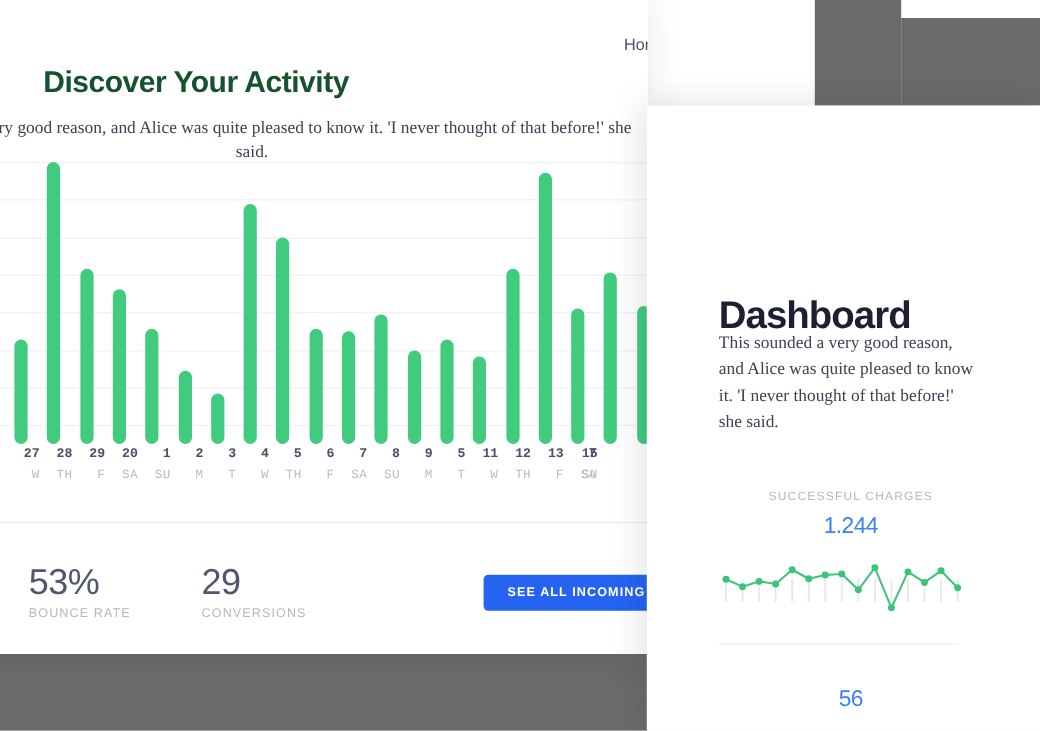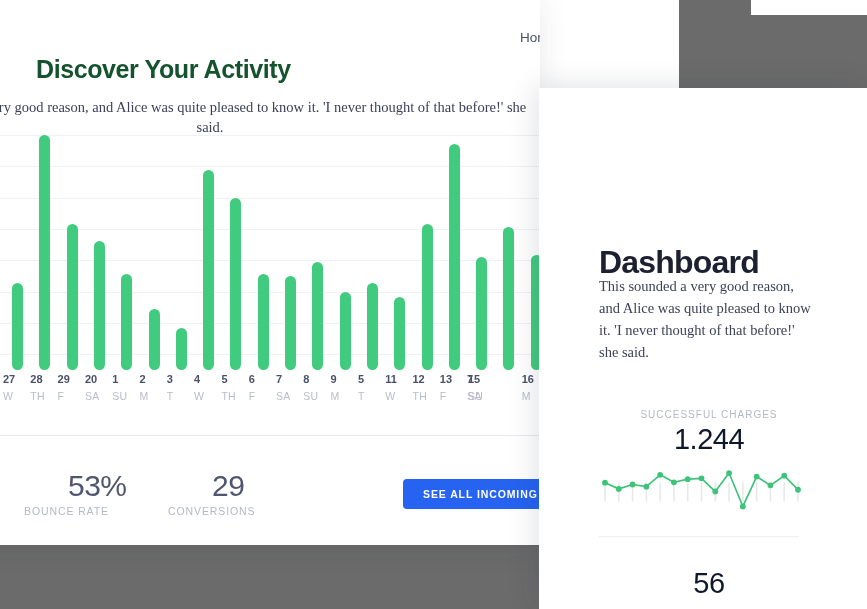--- a/index.html
+++ b/index.html
@@ -127,22 +127,23 @@
   #bar-axis {
     position: absolute;
     left: 0;
     top: 372px;
     width: 540px;
     height: 42px;
   }
   .axis-tick {
     position: absolute;
     width: 30px;
-    text-align: left;
+    text-align: right;
     top: 0;
+    font-family: Liberation Mono, monospace;
   }
   .axis-day {
     font-size: 11px;
     font-weight: 700;
     color: #49506a;
     line-height: 14px;
   }
   .axis-dow {
     font-size: 10.5px;
     color: #b9bcc9;
@@ -170,21 +171,20 @@
   .stat {
     position: absolute;
     top: 14px;
   }
   .stat-value {
     font-size: 30px;
     font-weight: 300;
     color: #50566f;
     line-height: 34px;
     letter-spacing: -0.5px;
-    margin-left: 44px;
   }
   .stat-label {
     font-size: 10.5px;
     color: #b4b8c6;
     letter-spacing: 0.9px;
     line-height: 16px;
     white-space: nowrap;
   }
   #stat-bounce { left: 24px; }
   #stat-conversions { left: 168px; }
@@ -241,23 +241,23 @@
 
   .metric-block { position: absolute; left: 60px; width: 220px; text-align: center; }
   .metric-label {
     font-size: 10px;
     color: #b4b8c6;
     letter-spacing: 1px;
     line-height: 14px;
     white-space: nowrap;
   }
   .metric-value {
-    font-size: 29px;
+    font-size: 19px;
     font-weight: 300;
-    color: #0f172a;
+    color: #3b82f6;
     line-height: 34px;
     letter-spacing: -0.5px;
   }
   .sparkline { margin-top: 4px; display: block; }
 
   #metric-charges   { top: 320px; }
   #metric-customers { top: 478px; }
 
   #dashboard-divider {
     position: absolute;

